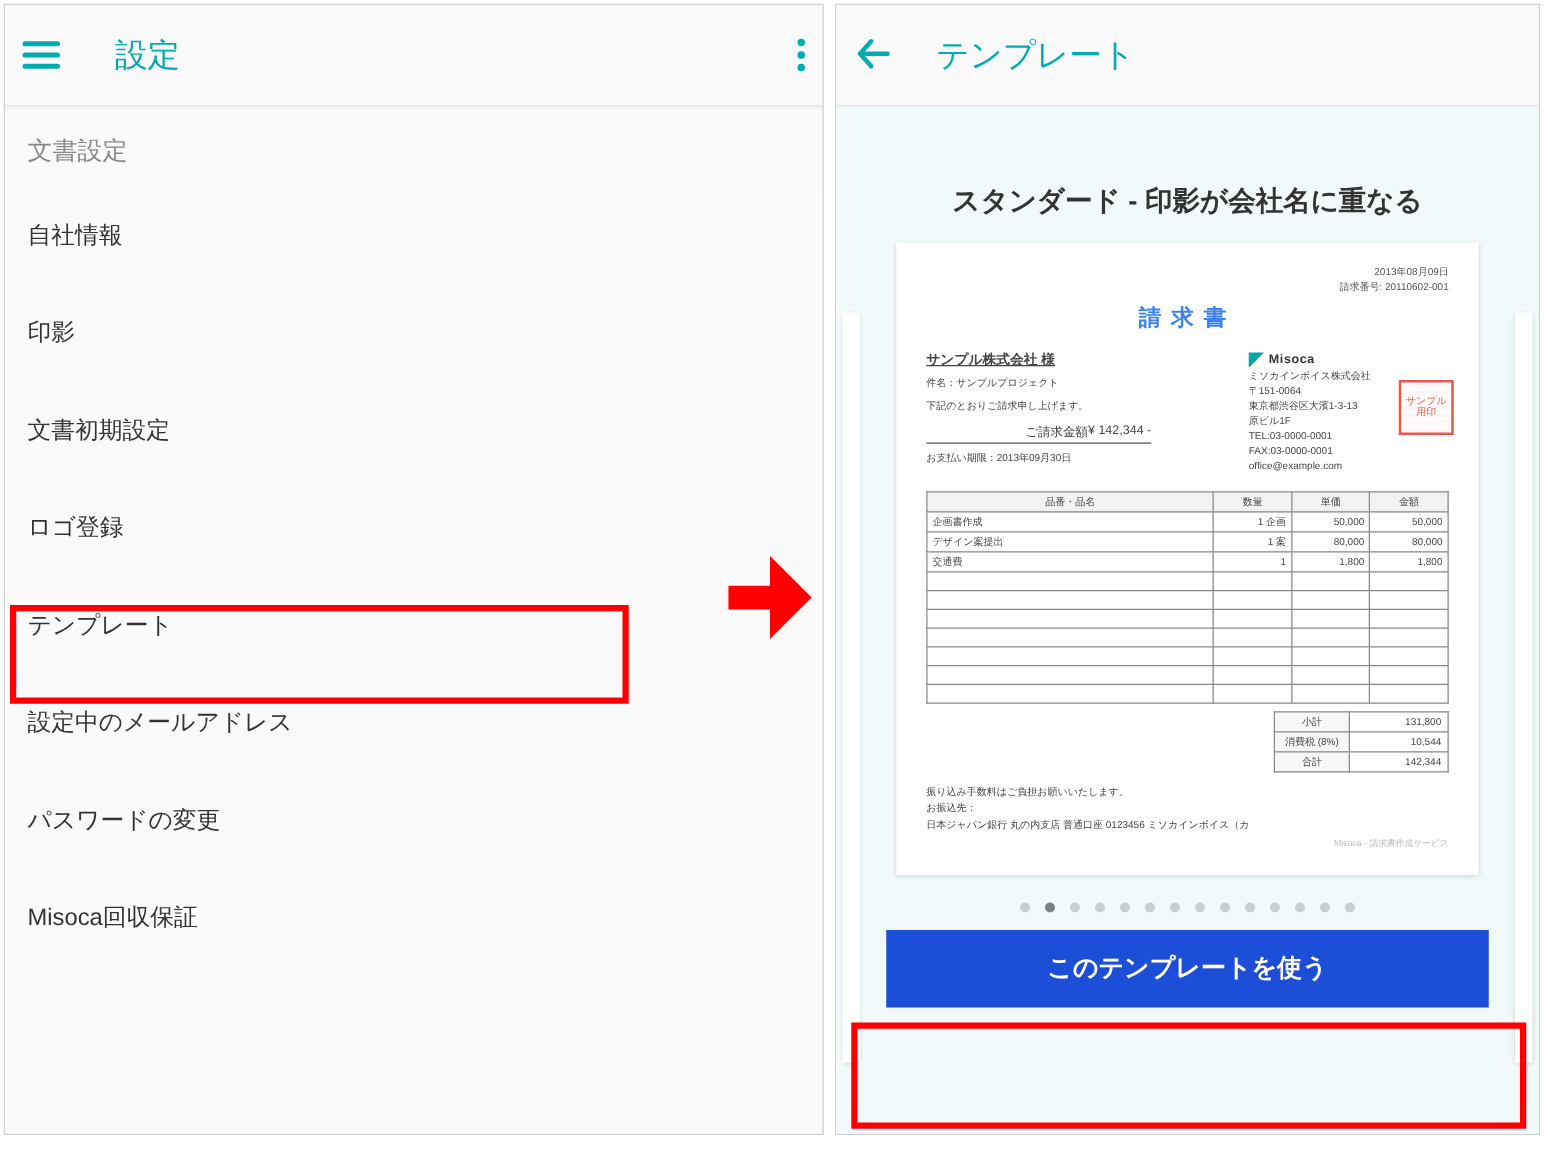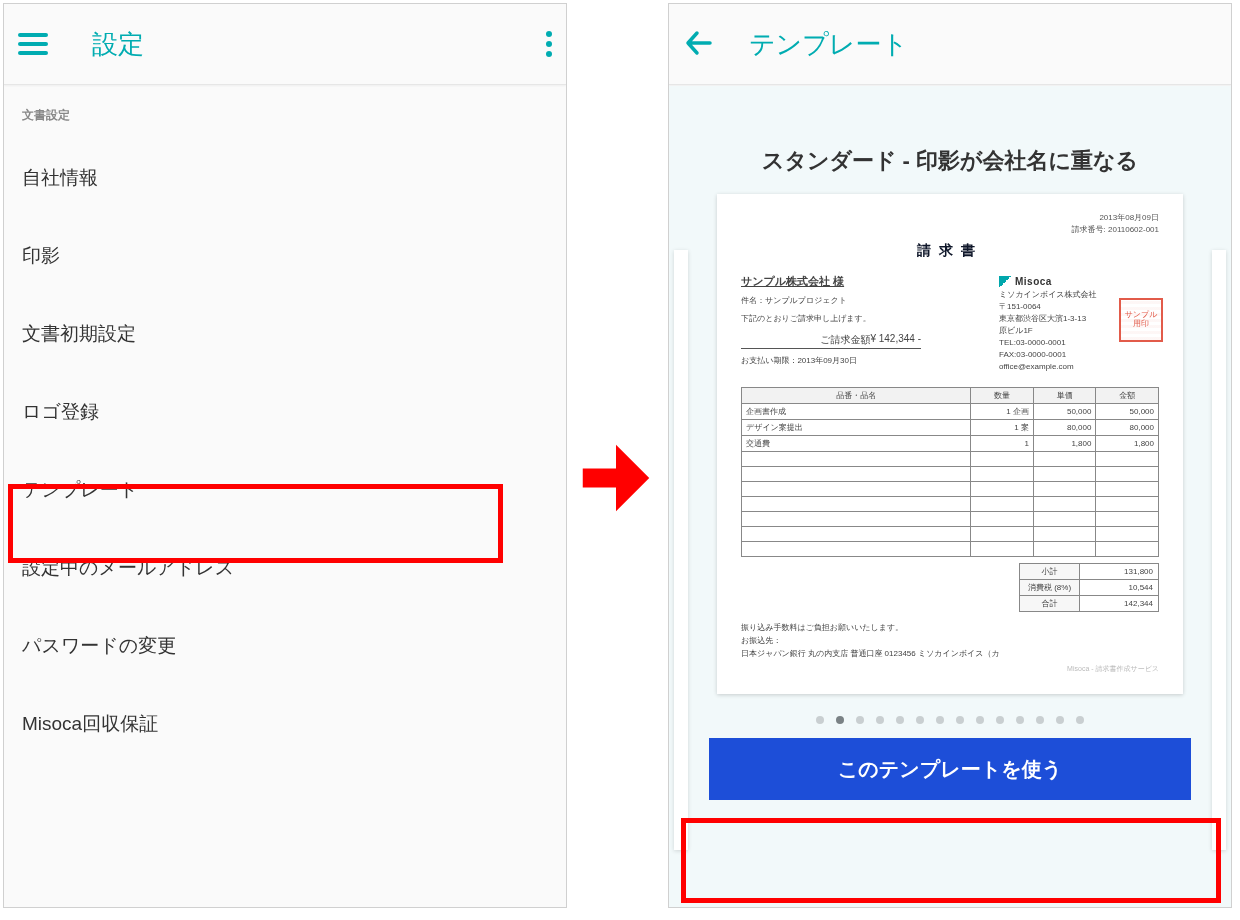--- a/index.html
+++ b/index.html
@@ -10,21 +10,21 @@
     width: 1240px;
     height: 920px;
     position: relative;
   }
   .screen {
     position: absolute;
     border: 1px solid #d0d0d0;
     background: #fafafa;
     overflow: hidden;
   }
-  .screen-left { left: 3px; top: 3px; width: 564px; height: 905px; }
+  .screen-left { left: 3px; top: 3px; width: 656px; height: 905px; }
   .screen-right { left: 668px; top: 3px; width: 564px; height: 905px; }
 
   
   .toolbar {
     height: 81px;
     background: #fafafa;
     display: flex;
     align-items: center;
     padding: 0 14px;
     border-bottom: 1px solid #e6e6e6;
@@ -47,24 +47,23 @@
     cursor: pointer;
   }
   .ham span { height: 4px; background: #00acb1; border-radius: 2px; }
   .dots { margin-left: auto; display: flex; flex-direction: column; gap: 4px; cursor: pointer; }
   .dots span { width: 6px; height: 6px; background: #00acb1; border-radius: 50%; }
   .back-arrow {
     width: 30px; height: 30px; display: block; cursor: pointer;
   }
 
   .section-label {
-    font-size: 12px;
+    font-size: 20px;
     color: #888;
     padding: 22px 18px 15px;
-    font-weight: bold;
   }
   .menu-item {
     font-size: 19px;
     color: #333;
     padding: 26px 18px;
     background: #fafafa;
     cursor: pointer;
   }
   .highlight-box {
     position: absolute;
@@ -108,21 +107,21 @@
     top: 164px;
     width: 14px;
     height: 600px;
     background: #fff;
     box-shadow: 0 1px 4px rgba(0,0,0,0.15);
   }
   .side-card.left  { left: 5px; }
   .side-card.right { right: 5px; }
 
   .doc-top-right { text-align: right; font-size: 8px; color: #555; line-height: 1.5; }
-  .doc-heading { text-align: center; font-size: 14px; font-weight: 600; color: #0f172a; margin: 6px 0 14px; letter-spacing: 8px; }
+  .doc-heading { text-align: center; font-size: 18px; font-weight: 600; color: #3b82f6; margin: 6px 0 14px; letter-spacing: 8px; }
   .doc-row { display: flex; justify-content: space-between; align-items: flex-start; }
   .doc-client { font-size: 11px; text-decoration: underline; font-weight: 600; }
   .doc-small { font-size: 8px; color: #444; margin-top: 6px; line-height: 1.5; }
   .doc-amount-row { display: flex; font-size: 10px; font-weight: 500; margin-top: 8px; border-bottom: 1px solid #555; padding-bottom: 1px; width: 180px; text-align: right;}
   .doc-amount-row span:first-child { flex: 1; }
   .doc-sender { text-align: left; font-size: 8px; line-height: 1.5; position: relative; width: 160px;}
   .doc-logo { font-size: 10px; font-weight: 600; color: #333; letter-spacing: 0.5px; display: flex; align-items: center; justify-content: flex-start; gap: 4px;}
   .doc-logo .sq { width: 12px; height: 12px; background: linear-gradient(135deg,#00a7ac 50%, transparent 50%); }
   .stamp {
     position: absolute;

